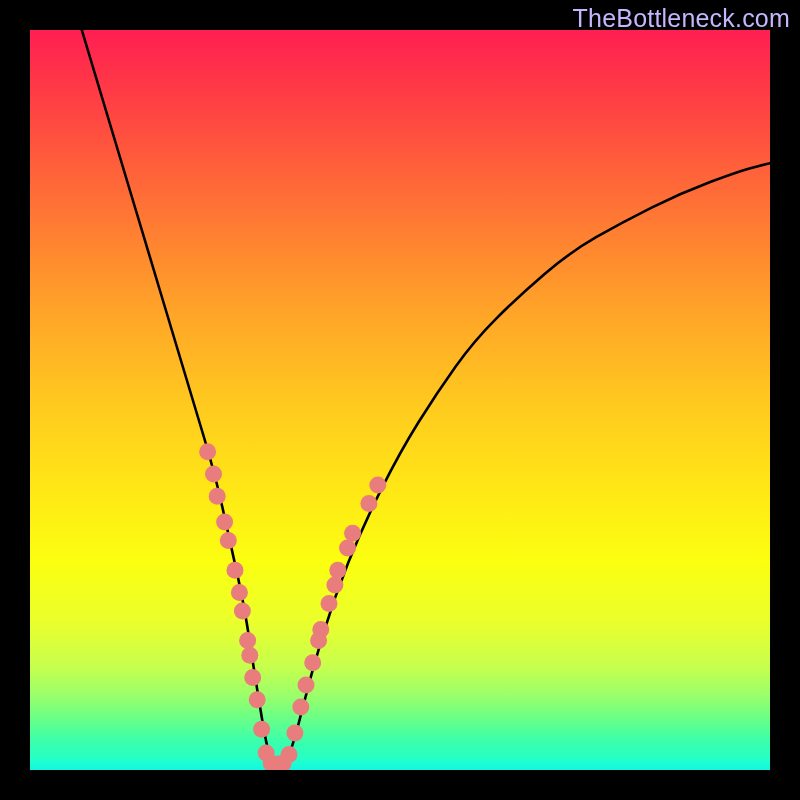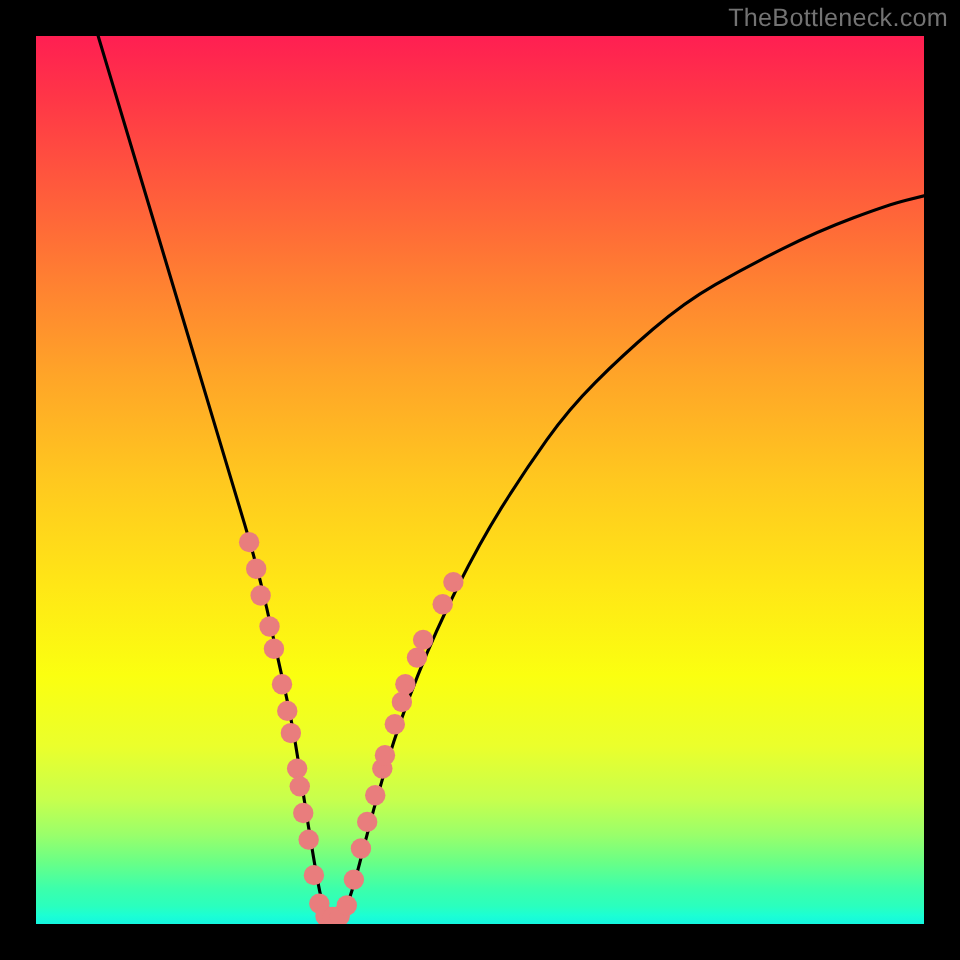--- a/index.html
+++ b/index.html
@@ -57,22 +57,22 @@
     position: absolute;
     left: 0;
     top: 0;
     width: 740px;
     height: 740px;
   }
   .watermark {
     position: absolute;
     top: 4px;
     right: 10px;
-    color: #737373;
-    font-size: 21px;
+    color: #c4b5fd;
+    font-size: 25px;
     letter-spacing: 0.2px;
     font-weight: 400;
   }
 </style>
 </head>
 <body>
 
 <div class="frame">
   <div class="plot">
     <div class="gradient"></div>

